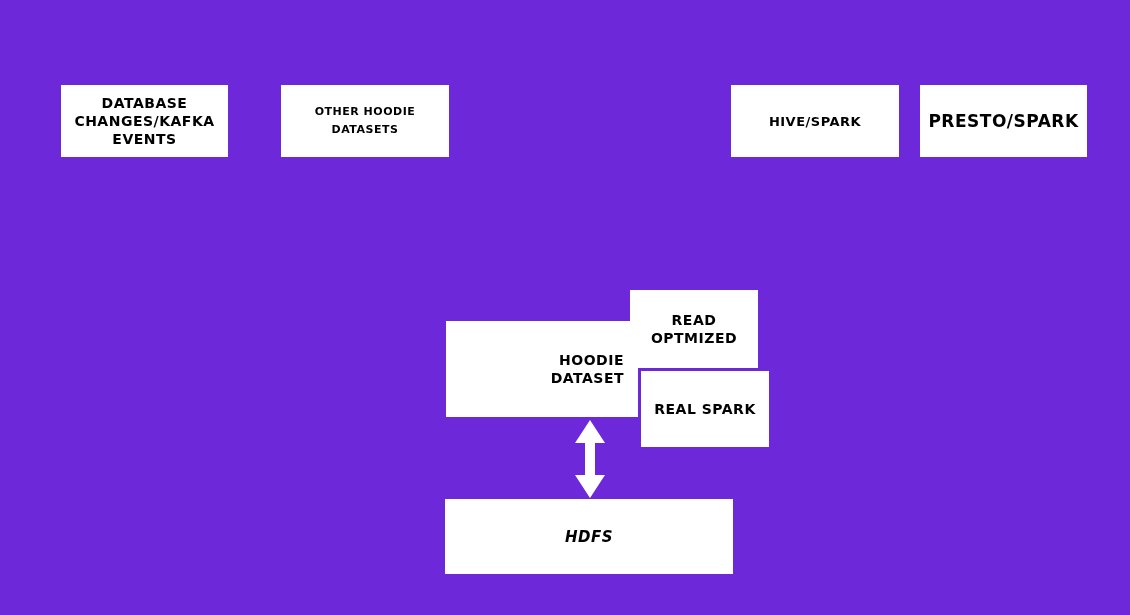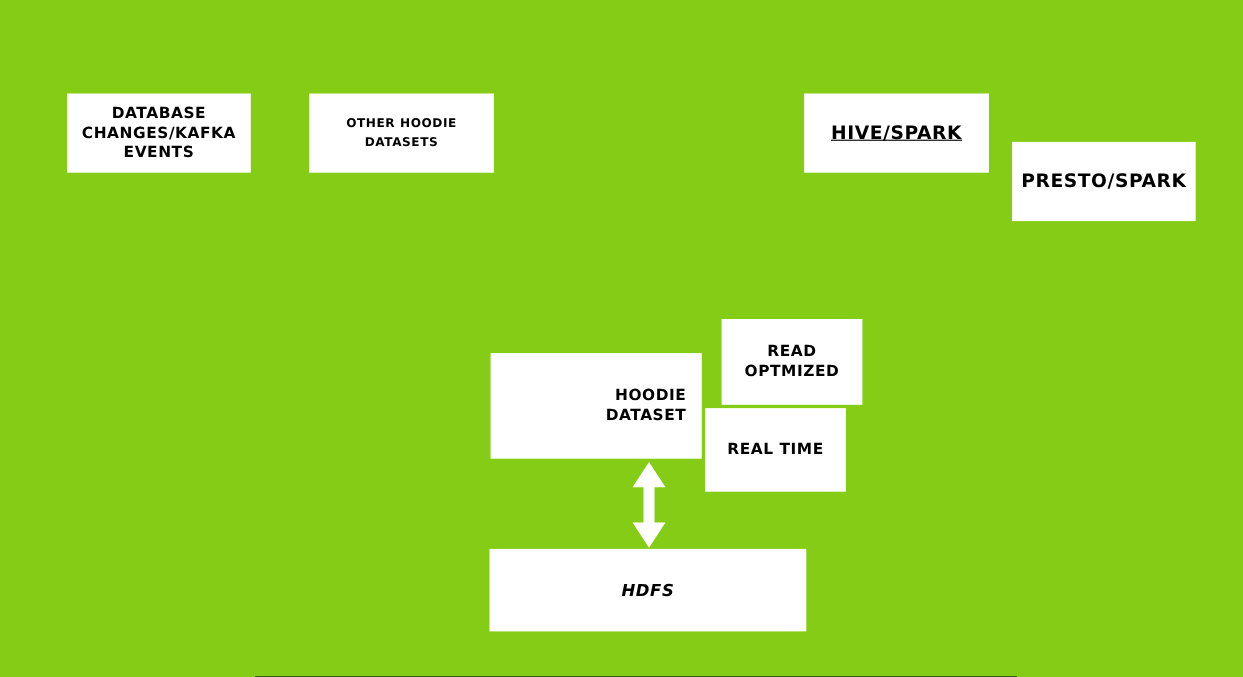--- a/index.html
+++ b/index.html
@@ -4,47 +4,47 @@
 <style>
   html, body {
     margin: 0;
     padding: 0;
     background: #000000;
   }
   .canvas {
     position: relative;
     width: 1130px;
     height: 615px;
-    background: #84cc16;
+    background: #6d28d9;
     overflow: hidden;
     font-family: "DejaVu Sans", sans-serif;
   }
   .node {
     position: absolute;
     background: #ffffff;
     color: #000000;
     display: flex;
     align-items: center;
     justify-content: center;
     text-align: center;
     font-weight: bold;
     white-space: pre-line;
     letter-spacing: 0.5px;
     box-sizing: border-box;
   }
   .n-db     { left: 61px;  top: 85px;  width: 167px; height: 72px; font-size: 14px; line-height: 18px; }
   .n-other  { left: 281px; top: 85px;  width: 168px; height: 72px; font-size: 11px; line-height: 18px; }
-  .n-hive   { left: 731px; top: 85px;  width: 168px; height: 72px; font-size: 17px; text-decoration: underline; }
-  .n-presto { left: 920px; top: 85px;  width: 167px; height: 72px; font-size: 17px; margin-top: 44px; }
+  .n-hive   { left: 731px; top: 85px;  width: 168px; height: 72px; font-size: 13px; }
+  .n-presto { left: 920px; top: 85px;  width: 167px; height: 72px; font-size: 17px; }
   .n-hoodie {
     left: 446px; top: 321px; width: 192px; height: 96px;
     font-size: 14px; line-height: 18px;
     justify-content: flex-end; text-align: right; padding-right: 14px;
   }
-  .n-read   { left: 656px; top: 290px; width: 128px; height: 78px; font-size: 14px; line-height: 18px; }
+  .n-read   { left: 630px; top: 290px; width: 128px; height: 78px; font-size: 14px; line-height: 18px; }
   .n-real   { left: 641px; top: 371px; width: 128px; height: 76px; font-size: 14px; }
   .n-hdfs   { left: 445px; top: 499px; width: 288px; height: 75px; font-size: 15px; font-style: italic; }
   .arrow {
     position: absolute;
     left: 574px;
     top: 420px;
   }
 </style>
 </head>
 <body>
@@ -74,21 +74,21 @@
     <span>HOODIE
 DATASET</span>
   </div>
 
   <div class="node n-read">
     <span>READ
 OPTMIZED</span>
   </div>
 
   <div class="node n-real">
-    <span>REAL TIME</span>
+    <span>REAL SPARK</span>
   </div>
 
   <div class="node n-hdfs">
     <span>HDFS</span>
   </div>
 
   <svg class="arrow" width="32" height="78" viewBox="0 0 32 78" aria-hidden="true">
     <polygon points="16,0 1,23 11,23 11,55 1,55 16,78 31,55 21,55 21,23 31,23" fill="#ffffff"></polygon>
   </svg>
 

